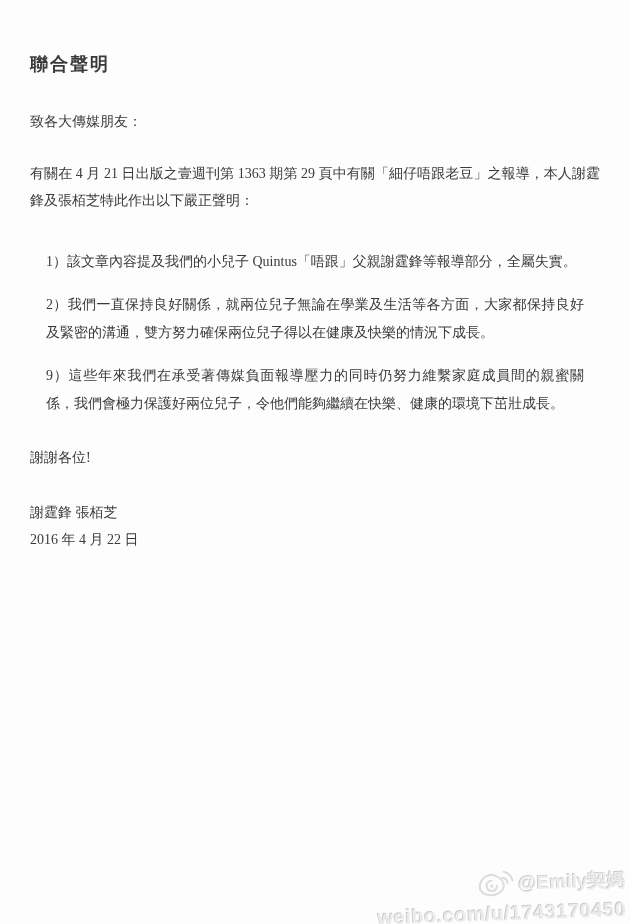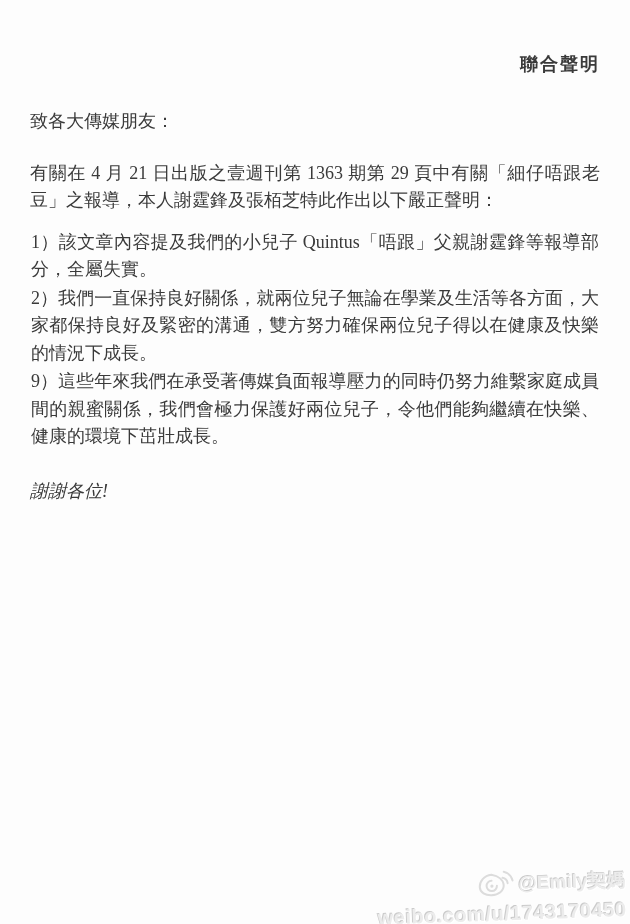--- a/index.html
+++ b/index.html
@@ -12,37 +12,37 @@
     position: relative;
     background: #fdfdfd;
     overflow: hidden;
     font-family: "Liberation Serif", "DejaVu Serif", serif;
     color: #3a3a3a;
   }
   .doc {
     padding: 52px 30px 0 30px;
   }
   .doc-title {
-    text-align: right;
+    text-align: left;
     font-size: 18px;
     font-weight: bold;
     letter-spacing: 2px;
     margin: 0 0 32px 0;
   }
   .para {
-    font-size: 18px;
+    font-size: 14px;
     line-height: 27.5px;
     margin: 0;
     text-align: justify;
     word-break: break-all;
   }
   .salutation { margin-bottom: 24px; }
-  .intro      { margin-bottom: 14px; }
-  .points p   { margin: 1px; }
-  .closing    { margin-top: 27px; font-style: italic; }
+  .intro      { margin-bottom: 33px; }
+  .points p   { margin: 16px; }
+  .closing    { margin-top: 27px; }
   .signature  { margin-top: 27px; }
   .watermark {
     position: absolute;
     right: 3px;
     bottom: 4px;
     text-align: right;
     font-family: "Liberation Sans", "DejaVu Sans", sans-serif;
     transform: rotate(-2deg);
     transform-origin: bottom right;
     color: #ececec;
@@ -76,20 +76,22 @@
   <p class="para intro">有關在 4 月 21 日出版之壹週刊第 1363 期第 29 頁中有關「細仔唔跟老豆」之報導，本人謝霆鋒及張栢芝特此作出以下嚴正聲明：</p>
 
   <div class="points">
     <p class="para">1）該文章內容提及我們的小兒子 Quintus「唔跟」父親謝霆鋒等報導部分，全屬失實。</p>
     <p class="para">2）我們一直保持良好關係，就兩位兒子無論在學業及生活等各方面，大家都保持良好及緊密的溝通，雙方努力確保兩位兒子得以在健康及快樂的情況下成長。</p>
     <p class="para">9）這些年來我們在承受著傳媒負面報導壓力的同時仍努力維繫家庭成員間的親蜜關係，我們會極力保護好兩位兒子，令他們能夠繼續在快樂、健康的環境下茁壯成長。</p>
   </div>
 
   <p class="para closing">謝謝各位!</p>
 
+  <p class="para signature">謝霆鋒 張栢芝</p>
+  <p class="para">2016 年 4 月 22 日</p>
 
 </div>
 
 <div class="watermark">
   <div class="wm-row1">
     <span class="wm-logo">
       <svg width="38" height="30" viewBox="0 0 38 30">
         <g fill="none" stroke="#dcdcdc" stroke-width="2" stroke-linecap="round">
           <path d="M15 7 C7.5 7.5 3 13.5 3 19 C3 24.5 8.5 27.5 14.5 27.5 C21.5 27.5 27 23.5 27 18 C27 12.5 22 8.5 15 7 Z"></path>
           <path d="M15 13 a5.2 5.2 0 1 0 5.2 5.2"></path>

